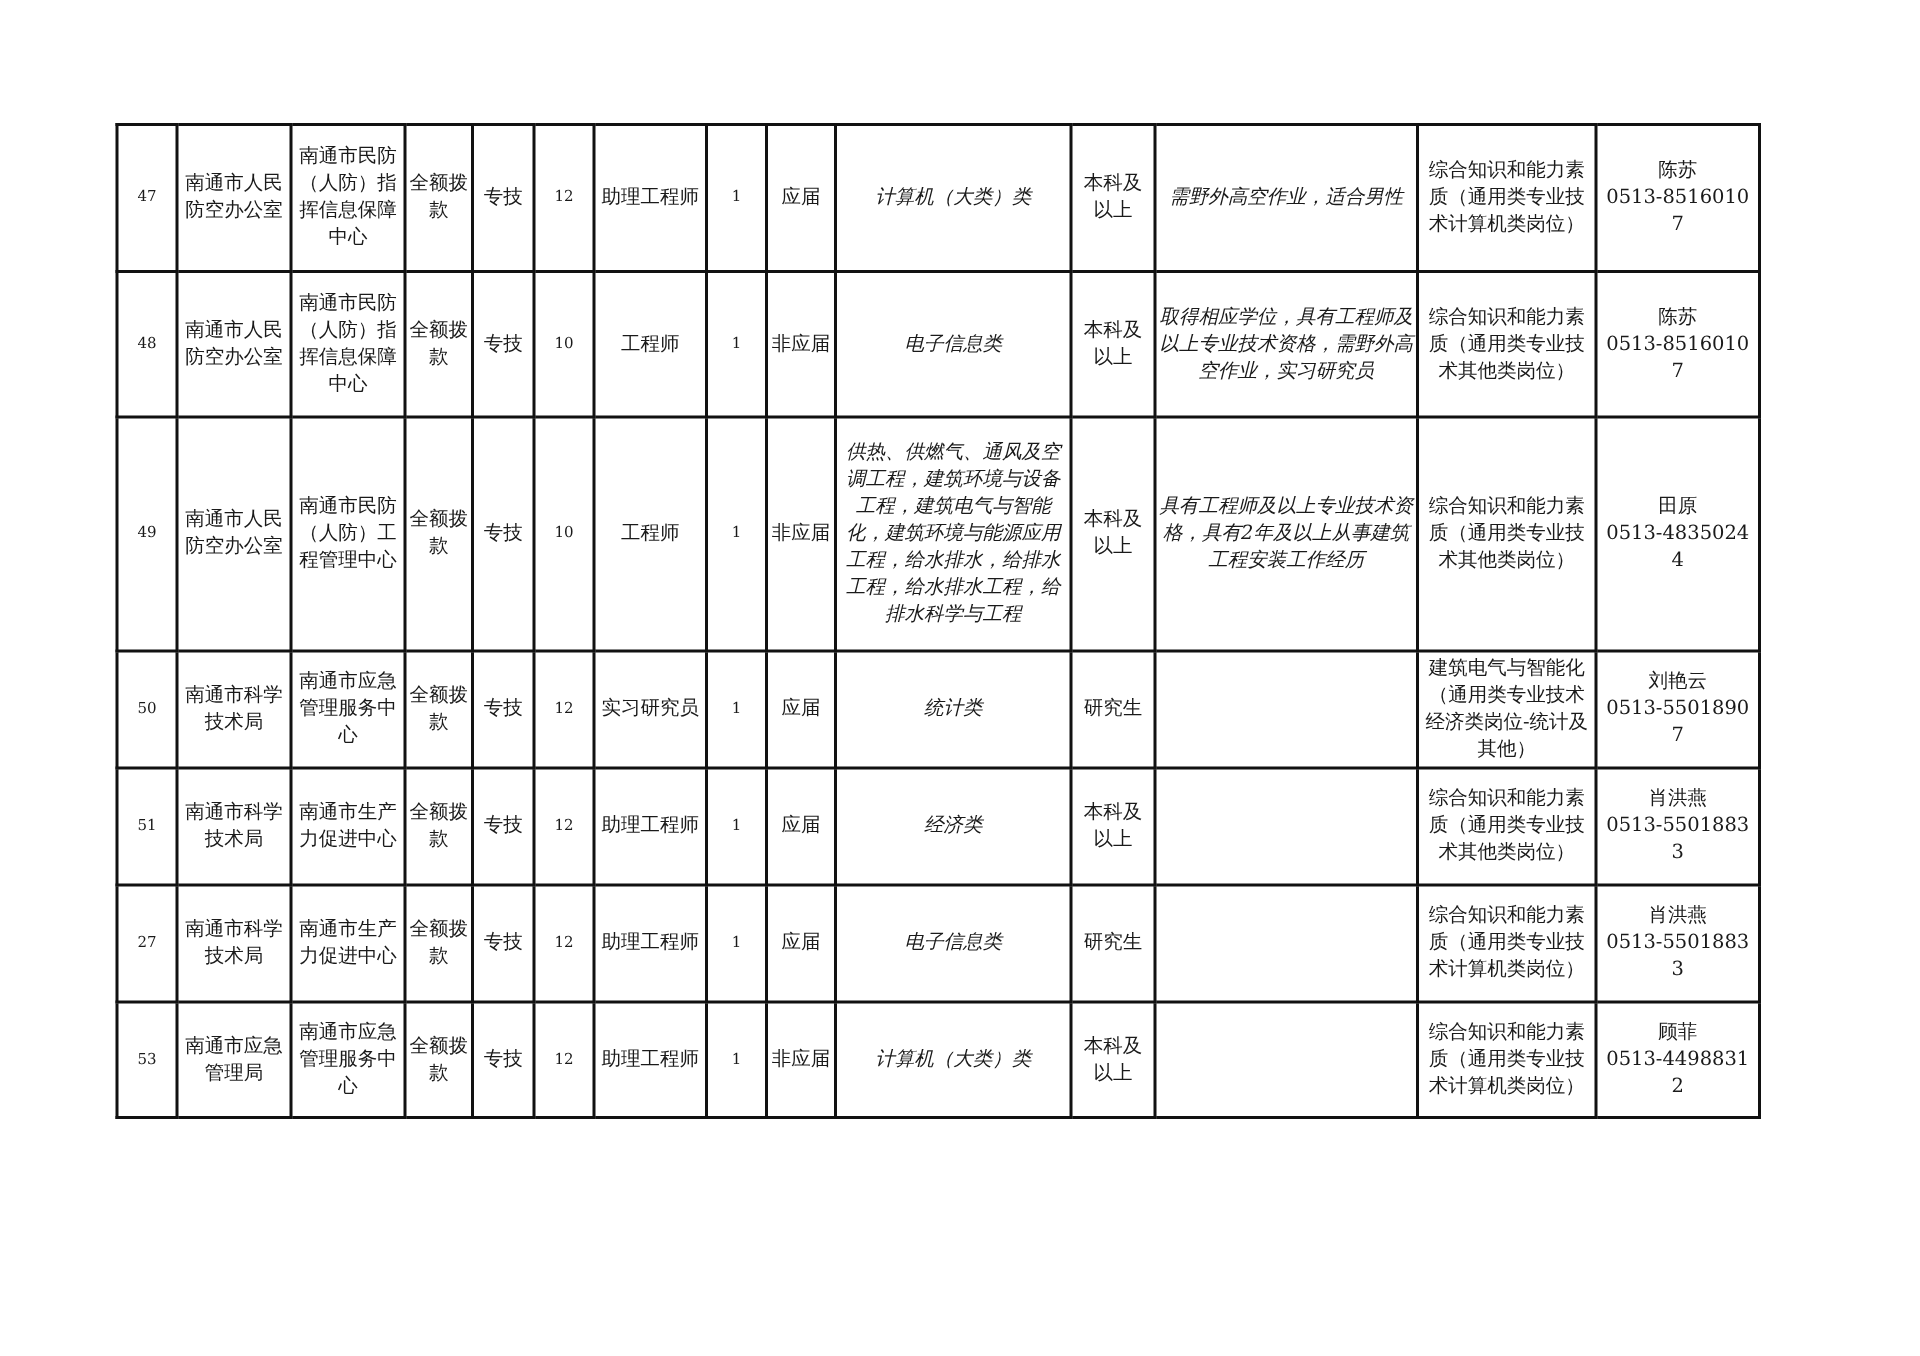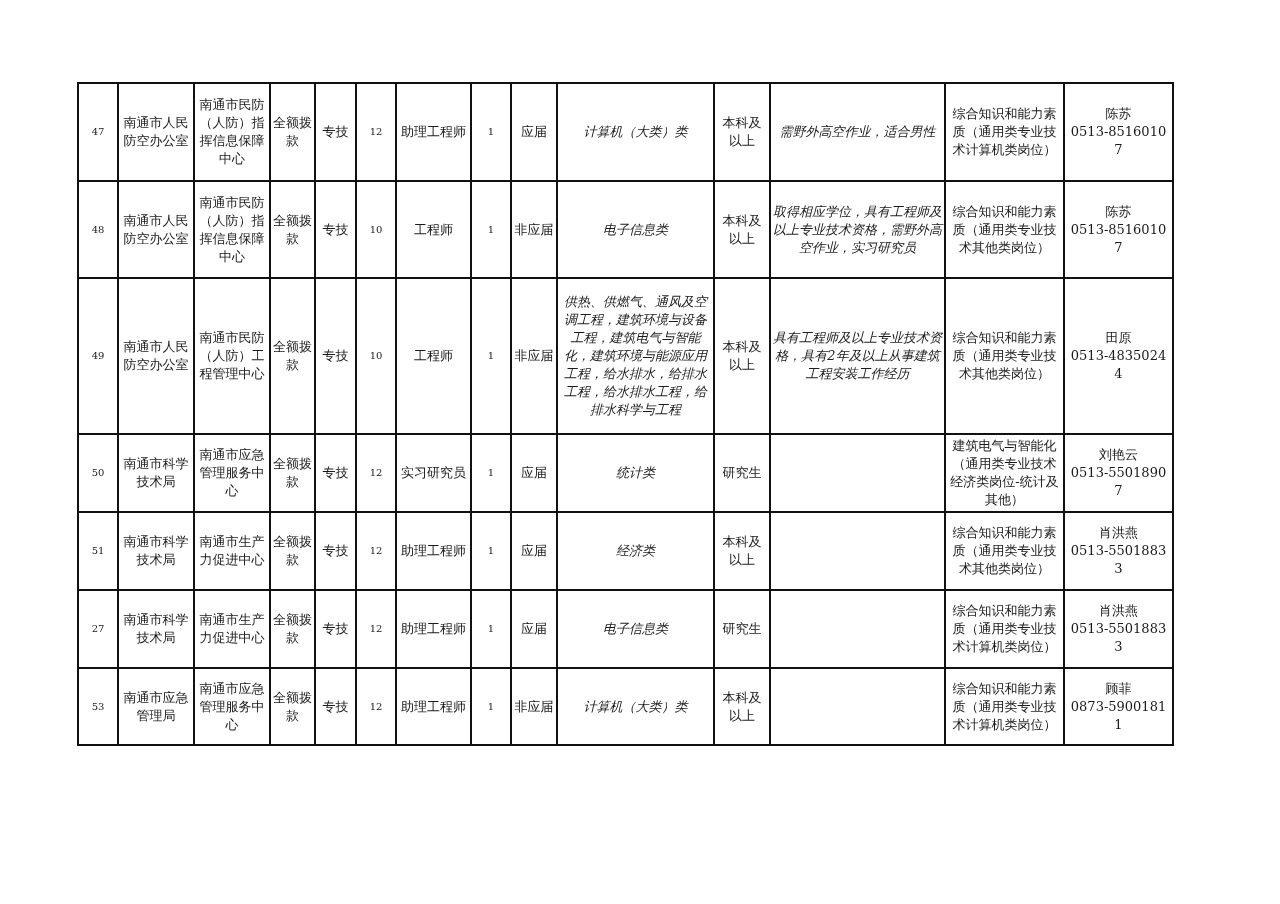--- a/index.html
+++ b/index.html
@@ -164,18 +164,18 @@
       <td class="num">12</td>
       <td>助理工程师</td>
       <td class="num">1</td>
       <td>非应届</td>
       <td class="left">计算机（大类）类</td>
       <td>本科及以上</td>
       <td class="left"></td>
       <td>综合知识和能力素质（通用类专业技术计算机类岗位）</td>
       <td>
             <div>顾菲</div>
-            <div>0873-59001811</div>
+            <div>0513-44988312</div>
           </td>
     </tr>
   </tbody>
 </table>
 </div>
 
 </body></html>

